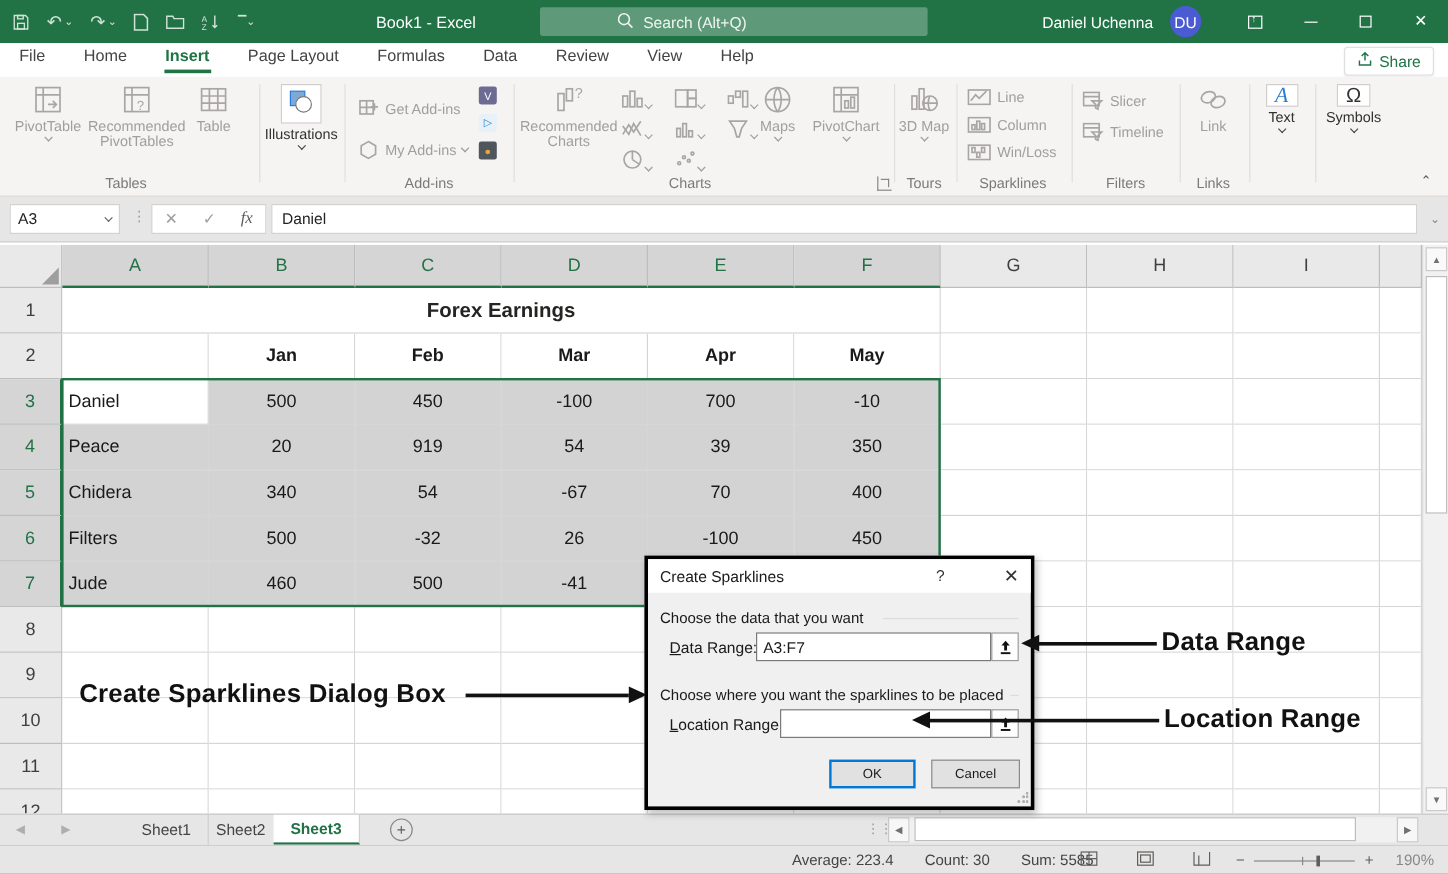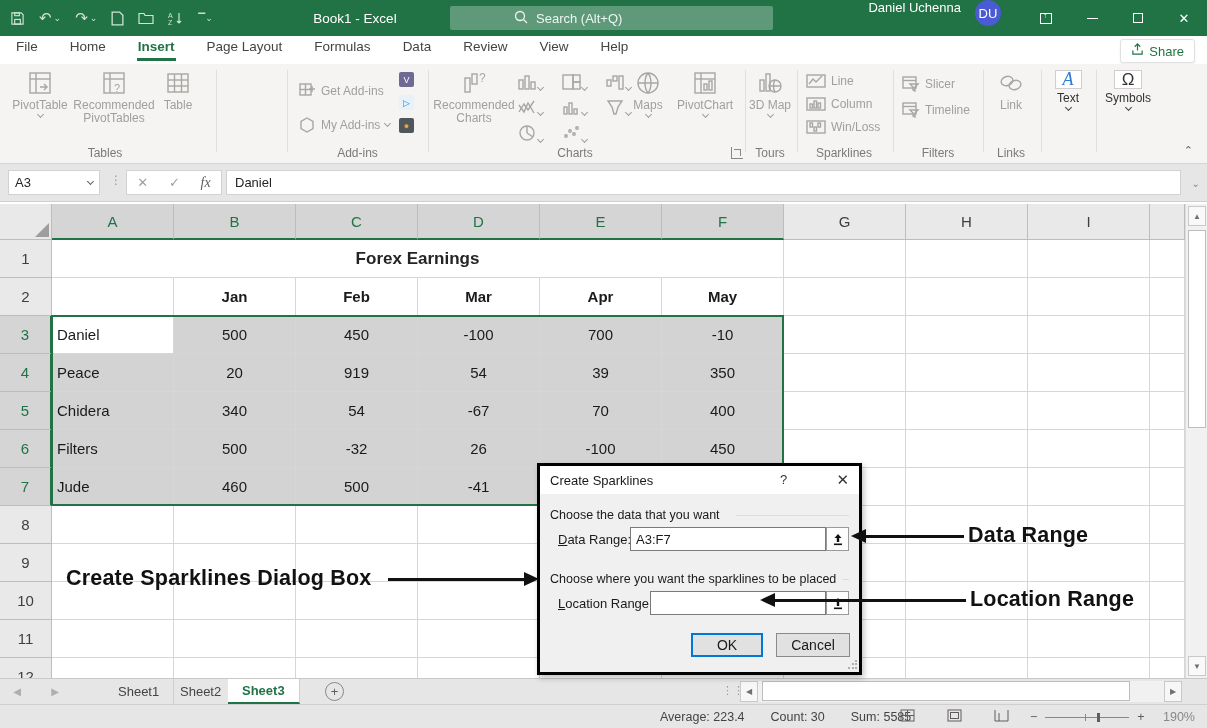--- a/index.html
+++ b/index.html
@@ -9,21 +9,21 @@
   .abs{position:absolute;}
 
   
   #titlebar{position:absolute;left:0;top:0;width:1207px;height:36px;background:#217346;color:#fff;}
   .qat{position:absolute;left:10px;top:0;height:36px;display:flex;align-items:center;gap:14px;color:#cfe3d6;}
   .qat .qi{display:flex;align-items:center;gap:2px;font-size:15px;}
   .qchev{font-size:9px;color:#cfe3d6;}
   #tb-title{position:absolute;left:270px;top:0;width:170px;height:36px;display:flex;align-items:center;justify-content:center;font-size:13.5px;}
   #searchbox{position:absolute;left:450px;top:6px;width:323px;height:24px;background:rgba(255,255,255,.28);
              border-radius:2px;display:flex;align-items:center;padding-left:64px;gap:8px;font-size:13px;color:#eef5f0;}
-  #tb-right{position:absolute;right:0;top:0;height:36px;display:flex;}
+  #tb-right{position:absolute;right:0;top:0;height:36px;display:flex;align-items:center;}
   #tb-user{font-size:13px;margin-right:14px;}
   #tb-avatar{width:26px;height:26px;border-radius:50%;background:#4a5bd4;color:#fff;font-size:13px;
              display:flex;align-items:center;justify-content:center;margin-right:22px;}
   .winbtn{width:46px;height:36px;display:flex;align-items:center;justify-content:center;font-size:13px;color:#fff;}
   .wm-min{width:11px;border-bottom:1px solid #fff;height:1px;}
   .wm-max{width:10px;height:10px;border:1px solid #fff;}
   .wm-rib{width:12px;height:11px;border:1px solid #fff;position:relative;}
   .wm-rib:after{content:"↑";position:absolute;left:2px;top:-3px;font-size:8px;}
 
   
@@ -106,21 +106,21 @@
   #dialog{position:absolute;left:537px;top:463px;width:325px;height:212px;background:#f0f0f0;border:3px solid #000;z-index:6;font-size:13px;color:#1a1a1a;box-shadow:2px 3px 6px rgba(0,0,0,.25);}
   #dlg-title{position:absolute;left:0;top:0;width:100%;height:28px;background:#fff;display:flex;align-items:center;padding:0 10px;}
   #dlg-help{position:absolute;left:240px;top:6px;color:#333;font-size:13px;}
   #dlg-close{position:absolute;right:10px;top:5px;color:#333;font-size:15px;}
   .dlg-sec{position:absolute;left:10px;font-size:12.5px;color:#1a1a1a;background:#f0f0f0;padding-right:6px;z-index:2;}
   .dlg-line{position:absolute;height:1px;background:#dcdcdc;z-index:1;}
   .dlg-lab{position:absolute;font-size:13px;}
   .dlg-lab u{text-decoration:underline;}
   .dlg-input{position:absolute;height:24px;background:#fff;border:1px solid #7a7a7a;display:flex;align-items:center;padding:0 5px;font-size:13px;}
   .range-btn{position:absolute;width:23px;height:24px;background:#fdfdfd;border:1px solid #9a9a9a;display:flex;align-items:center;justify-content:center;}
-  .dlg-btn{position:absolute;height:24px;background:#e1e1e1;display:flex;align-items:center;justify-content:center;font-size:14px;color:#1a1a1a;}
+  .dlg-btn{position:absolute;height:24px;background:#e1e1e1;display:flex;align-items:center;justify-content:center;font-size:11px;color:#1a1a1a;}
   #okbtn{left:151px;top:167px;width:72px;border:2px solid #0078d7;}
   #cancelbtn{left:236px;top:167px;width:74px;border:1px solid #8a8a8a;}
   #grip{position:absolute;right:2px;bottom:2px;width:10px;height:10px;
         background:radial-gradient(circle at 2px 8px,#b0b0b0 1px,transparent 1.5px),radial-gradient(circle at 6px 8px,#b0b0b0 1px,transparent 1.5px),radial-gradient(circle at 6px 4px,#b0b0b0 1px,transparent 1.5px),radial-gradient(circle at 9px 8px,#b0b0b0 1px,transparent 1.5px),radial-gradient(circle at 9px 4px,#b0b0b0 1px,transparent 1.5px),radial-gradient(circle at 9px 1px,#b0b0b0 1px,transparent 1.5px);}
 
   
   .anno{position:absolute;z-index:10;font-weight:800;font-size:21.5px;color:#111;letter-spacing:.2px;white-space:nowrap;}
   .aline{position:absolute;height:3px;background:#111;z-index:10;}
   .ahead-r{position:absolute;width:0;height:0;border-top:7px solid transparent;border-bottom:7px solid transparent;border-left:15px solid #111;z-index:10;}
   .ahead-l{position:absolute;width:0;height:0;border-top:7px solid transparent;border-bottom:7px solid transparent;border-right:15px solid #111;z-index:10;}
@@ -248,20 +248,28 @@
           <line x1="3" y1="10" x2="23" y2="10"></line>
           <line x1="3" y1="16" x2="23" y2="16"></line>
           <line x1="9.5" y1="4" x2="9.5" y2="22"></line>
           <line x1="16.5" y1="4" x2="16.5" y2="22"></line>
         </svg>
       <span>Table</span>
     </div>
     <div class="glabel" style="left:40px;width:130px;">Tables</div>
     <div class="gdiv" style="left:216px;"></div>
 
+    <div class="bigbtn enabled" style="left:218px;width:66px;">
+      <span style="background:#fff;border:1px solid #d0cece;padding:3px 5px;"><svg width="22" height="22" viewBox="0 0 22 22">
+            <rect x="2" y="2" width="12" height="12" fill="#7da9d8" stroke="#2b7cd3"></rect>
+            <circle cx="13" cy="13" r="6.5" fill="#fff" stroke="#7a7a7a"></circle>
+          </svg></span>
+      <span>Illustrations</span>
+        <span class="chev dark"></span>
+    </div>
     <div class="gdiv" style="left:287px;"></div>
 
     <div class="rowbtn" style="left:298px;top:18px;">
       <svg width="18" height="18" viewBox="0 0 18 18" class="ic">
           <rect x="2" y="2" width="11" height="11"></rect>
           <line x1="7.5" y1="2" x2="7.5" y2="13"></line>
           <line x1="2" y1="7.5" x2="13" y2="7.5"></line>
           <path d="M14 4v6 M11 7h6"></path>
         </svg>
       <span>Get Add-ins</span>

